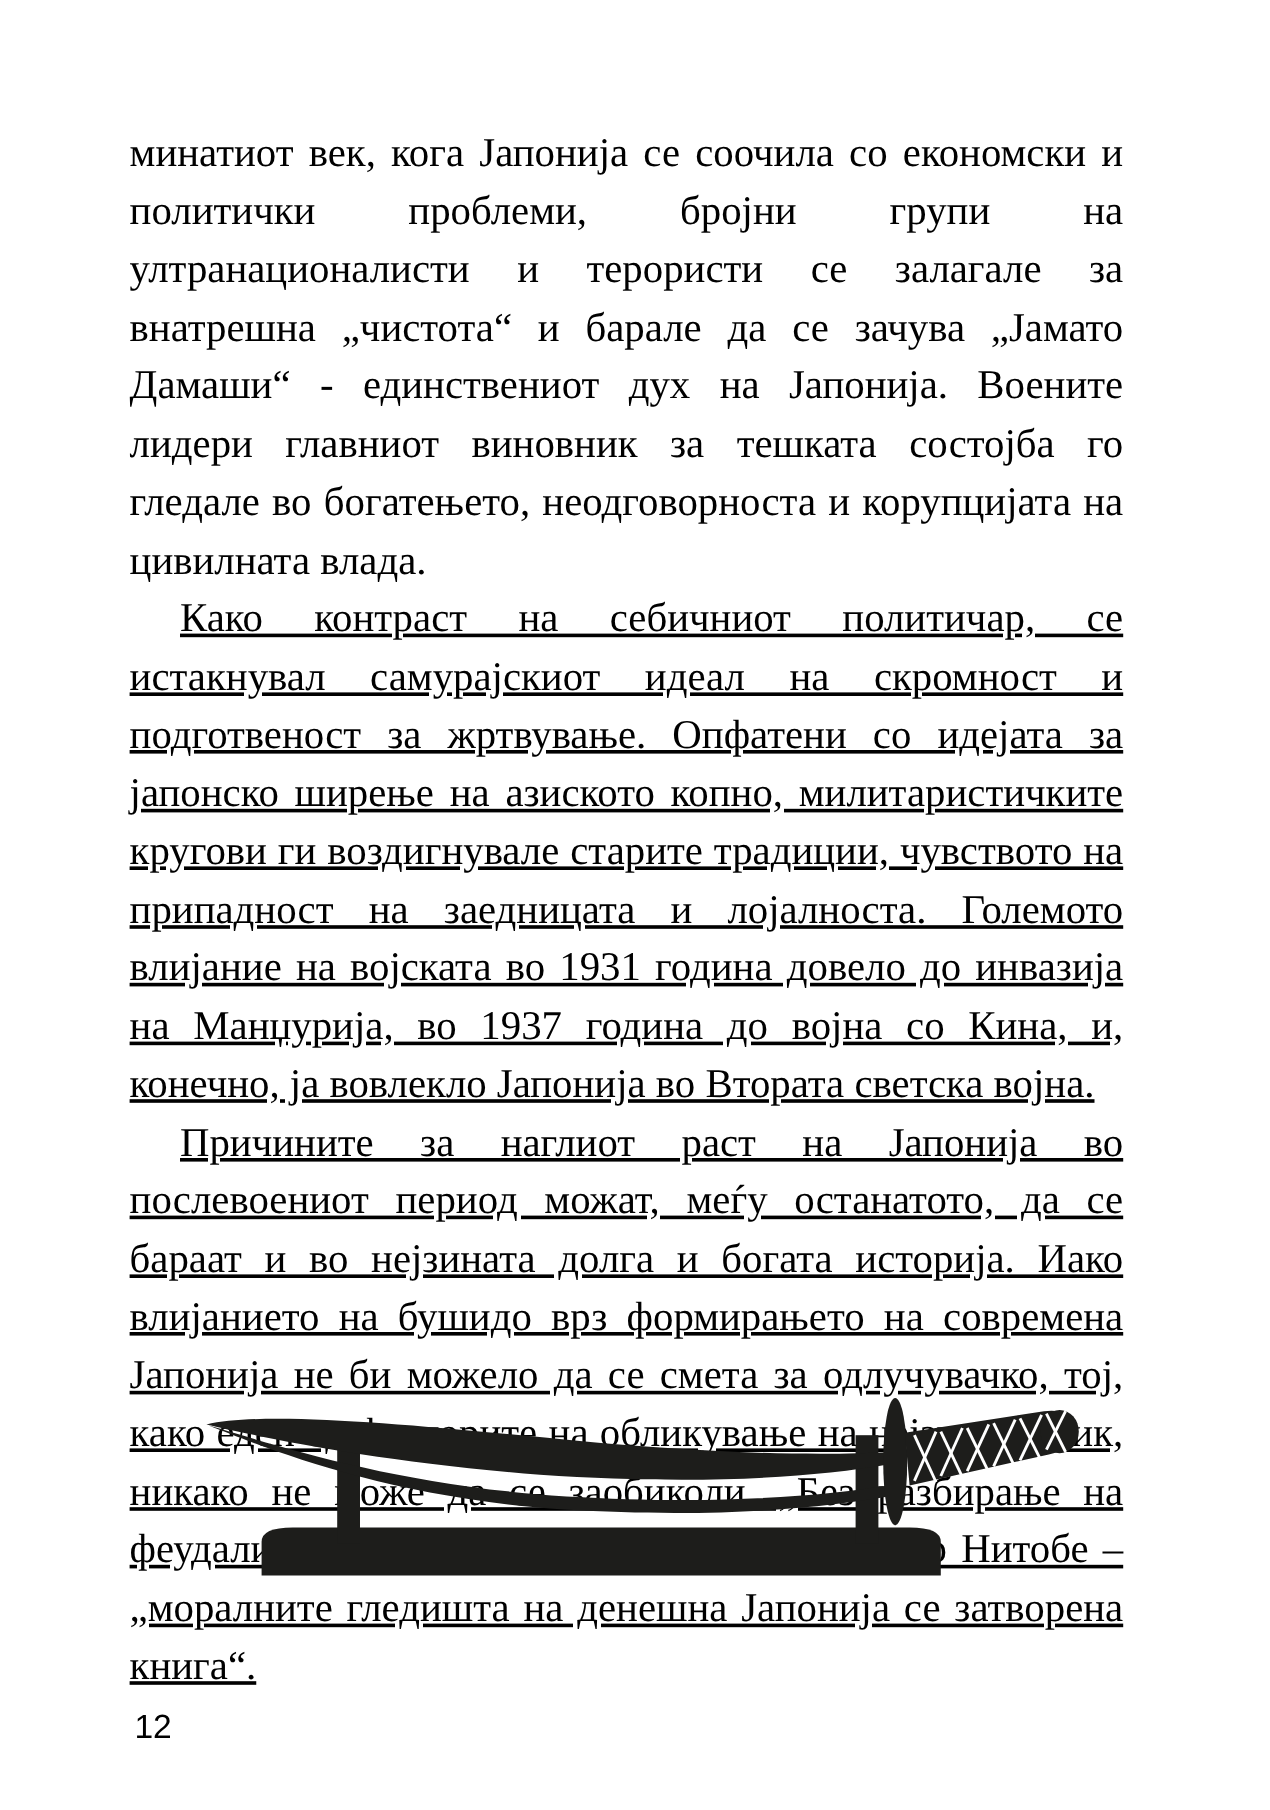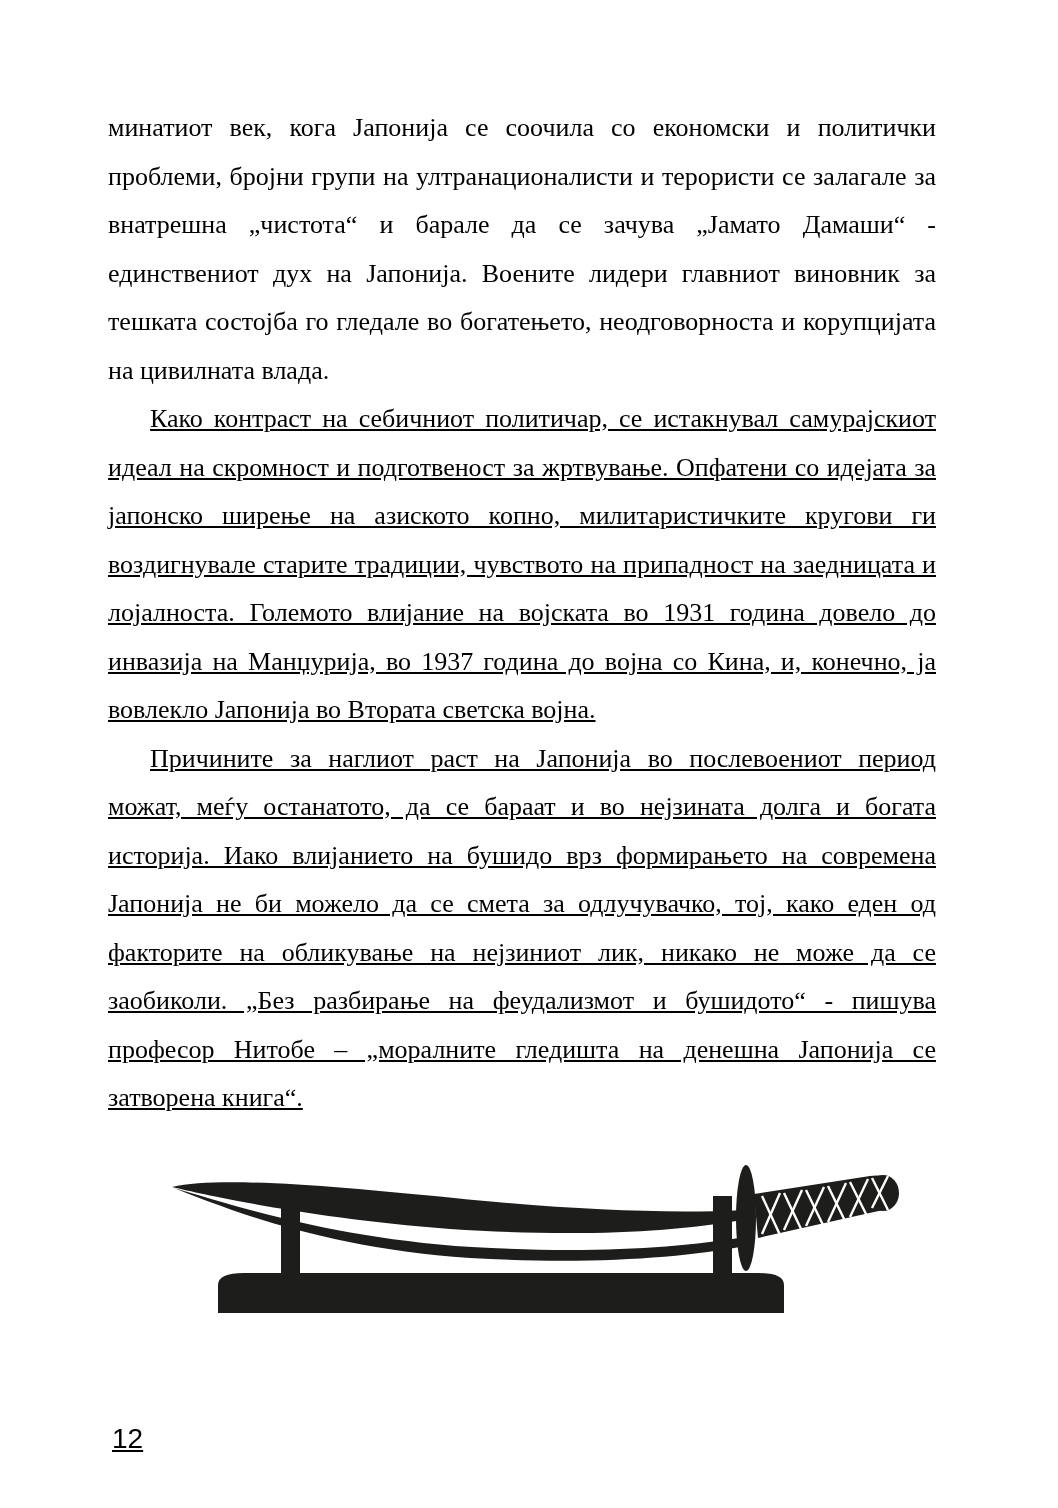--- a/index.html
+++ b/index.html
@@ -19,21 +19,21 @@
 
   .text-block {
     position: absolute;
     left: 108px;
     top: 104px;
     width: 828px;
   }
 
   .para {
     margin: 0;
-    font-size: 26px;
+    font-size: 34px;
     line-height: 48.5px;
     text-align: justify;
     text-justify: inter-word;
     -webkit-hyphens: none;
     hyphens: none;
     word-spacing: 0px;
   }
   .para.indent {
     text-indent: 42px;
     text-decoration: underline;
@@ -56,21 +56,20 @@
 
   
   .page-number {
     position: absolute;
     left: 112px;
     top: 1425px;
     font-family: "Liberation Sans", "DejaVu Sans", sans-serif;
     font-size: 28px;
     line-height: 1;
     color: #000000;
-    text-decoration: underline;
   }
 </style>
 </head>
 <body>
 
 <div class="page">
 
   <div class="text-block">
     <p class="para">минатиот век, кога Јапонија се соочила со економски и политички проблеми, бројни групи на ултранационалисти и терористи се залагале за внатрешна „чистота“ и барале да се зачува „Јамато Дамаши“ - единствениот дух на Јапонија. Воените лидери главниот виновник за тешката состојба го гледале во богатењето, неодговорноста и корупцијата на цивилната влада.</p>
     <p class="para indent">Како контраст на себичниот политичар, се истакнувал самурајскиот идеал на скромност и подготвеност за жртвување. Опфатени со идејата за јапонско ширење на азиското копно, милитаристичките кругови ги воздигнувале старите традиции, чувството на припадност на заедницата и лојалноста. Големото влијание на војската во 1931 година довело до инвазија на Манџурија, во 1937 година до војна со Кина, и, конечно, ја вовлекло Јапонија во Втората светска војна.</p>

